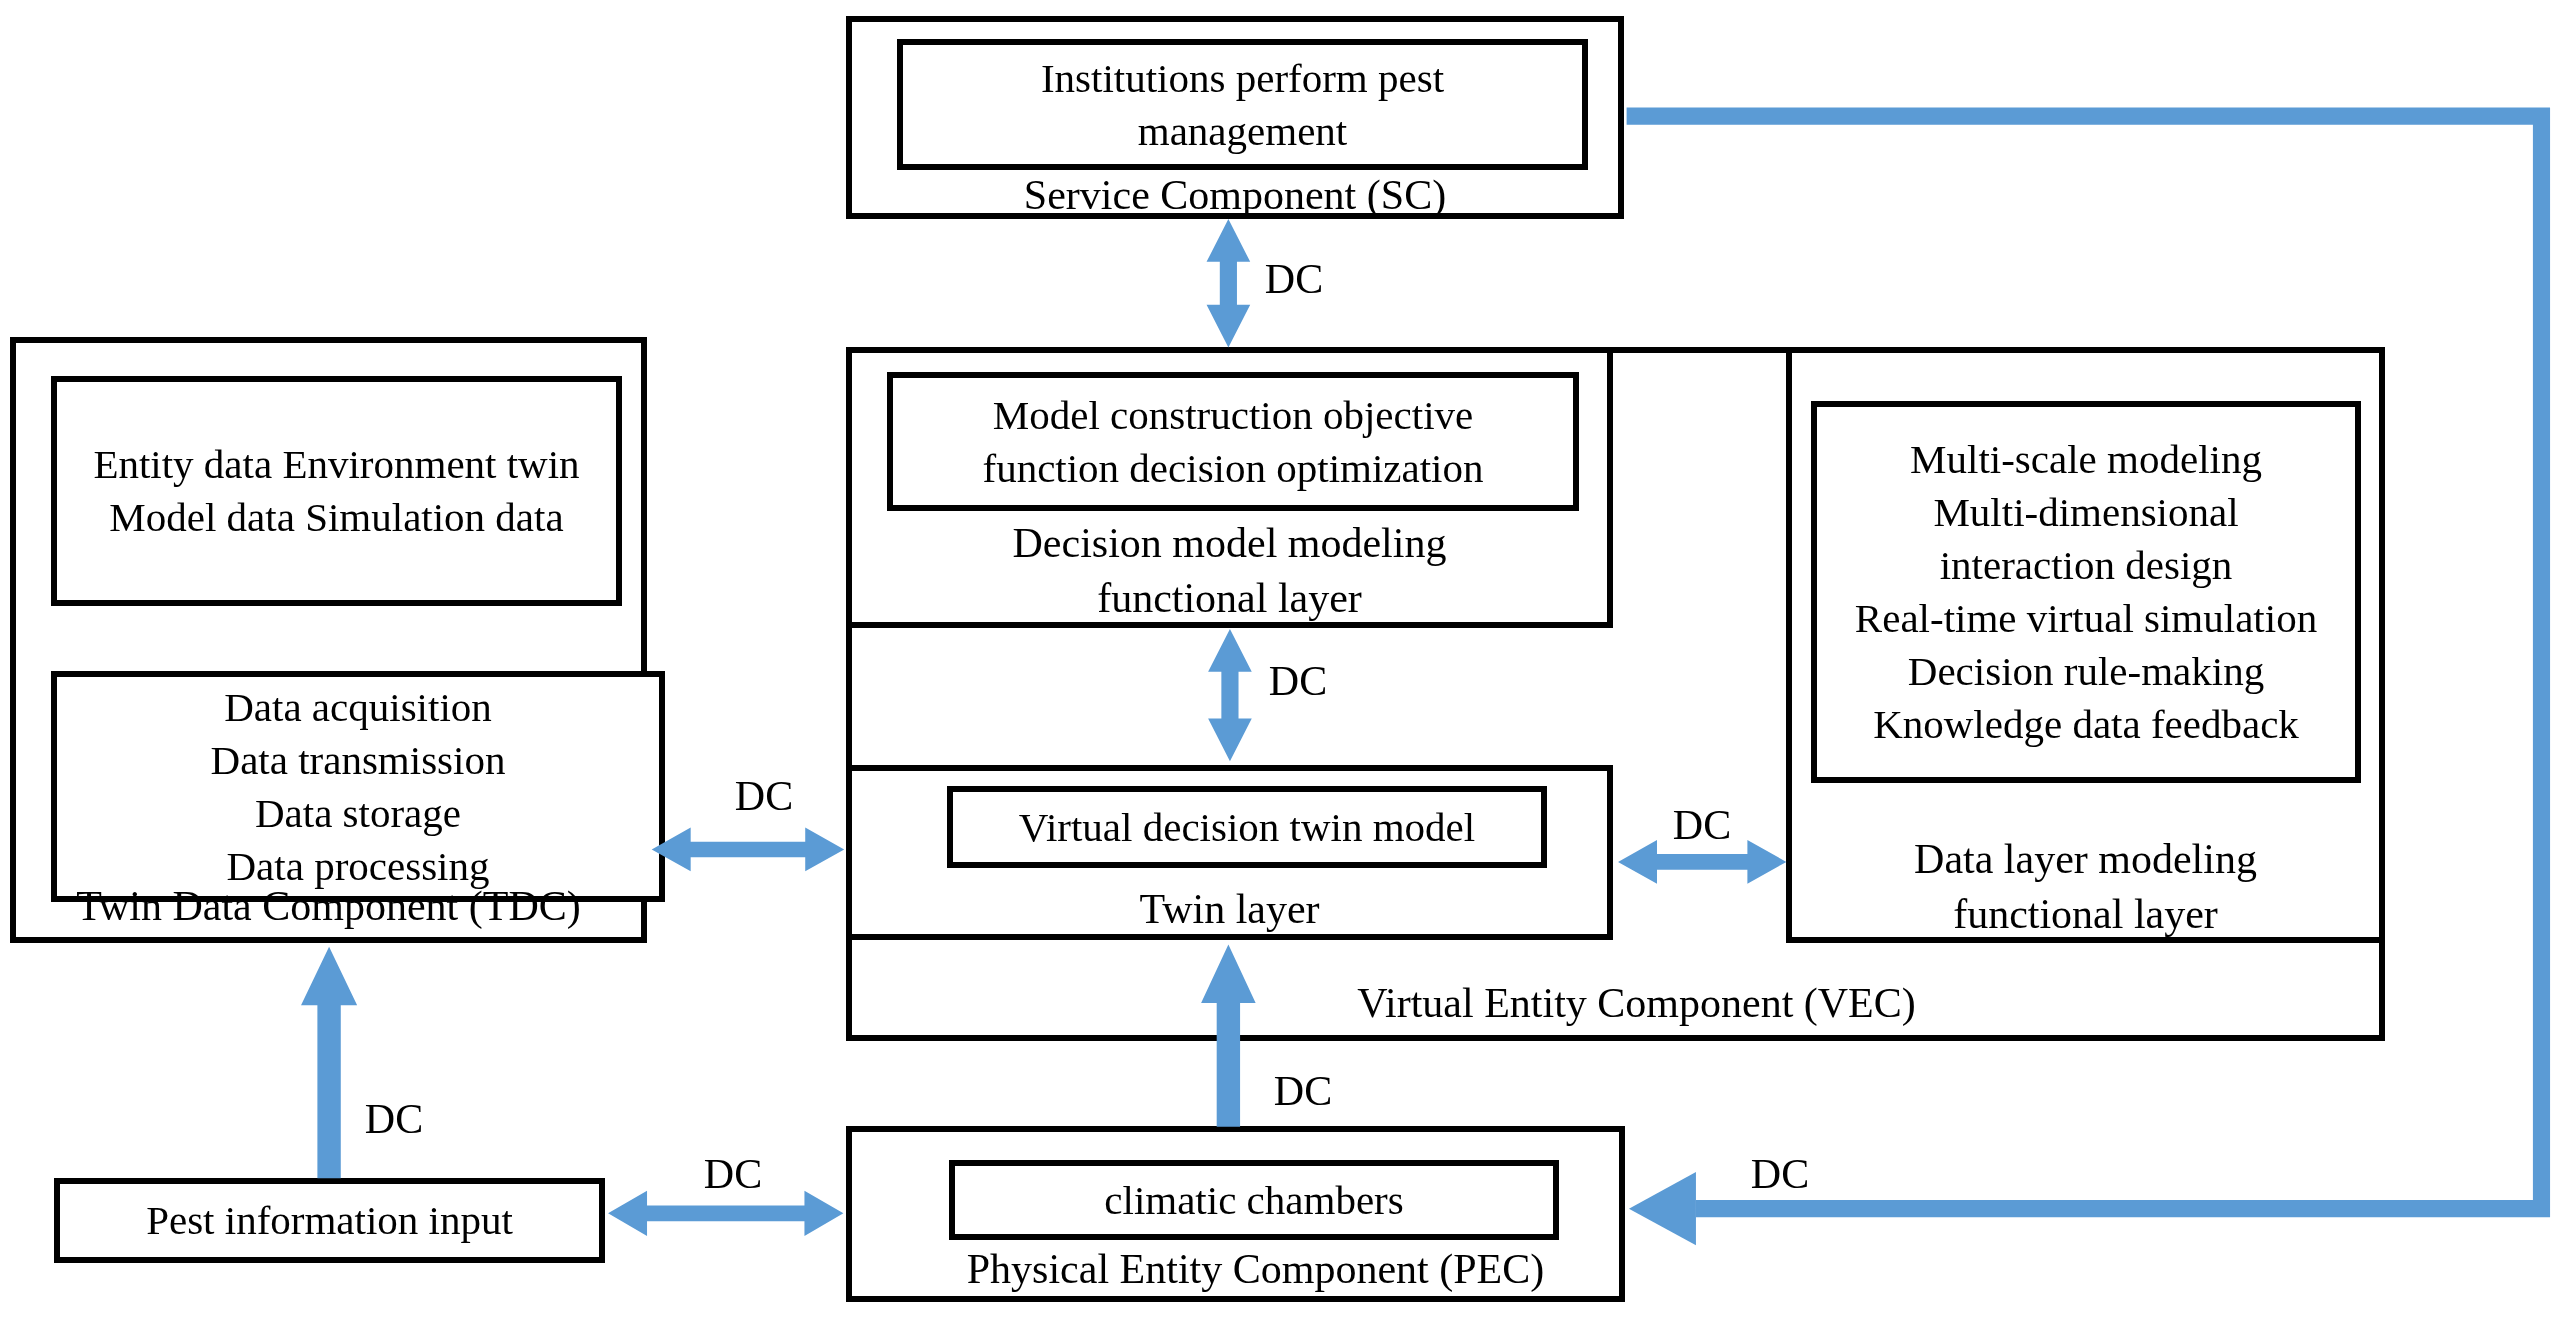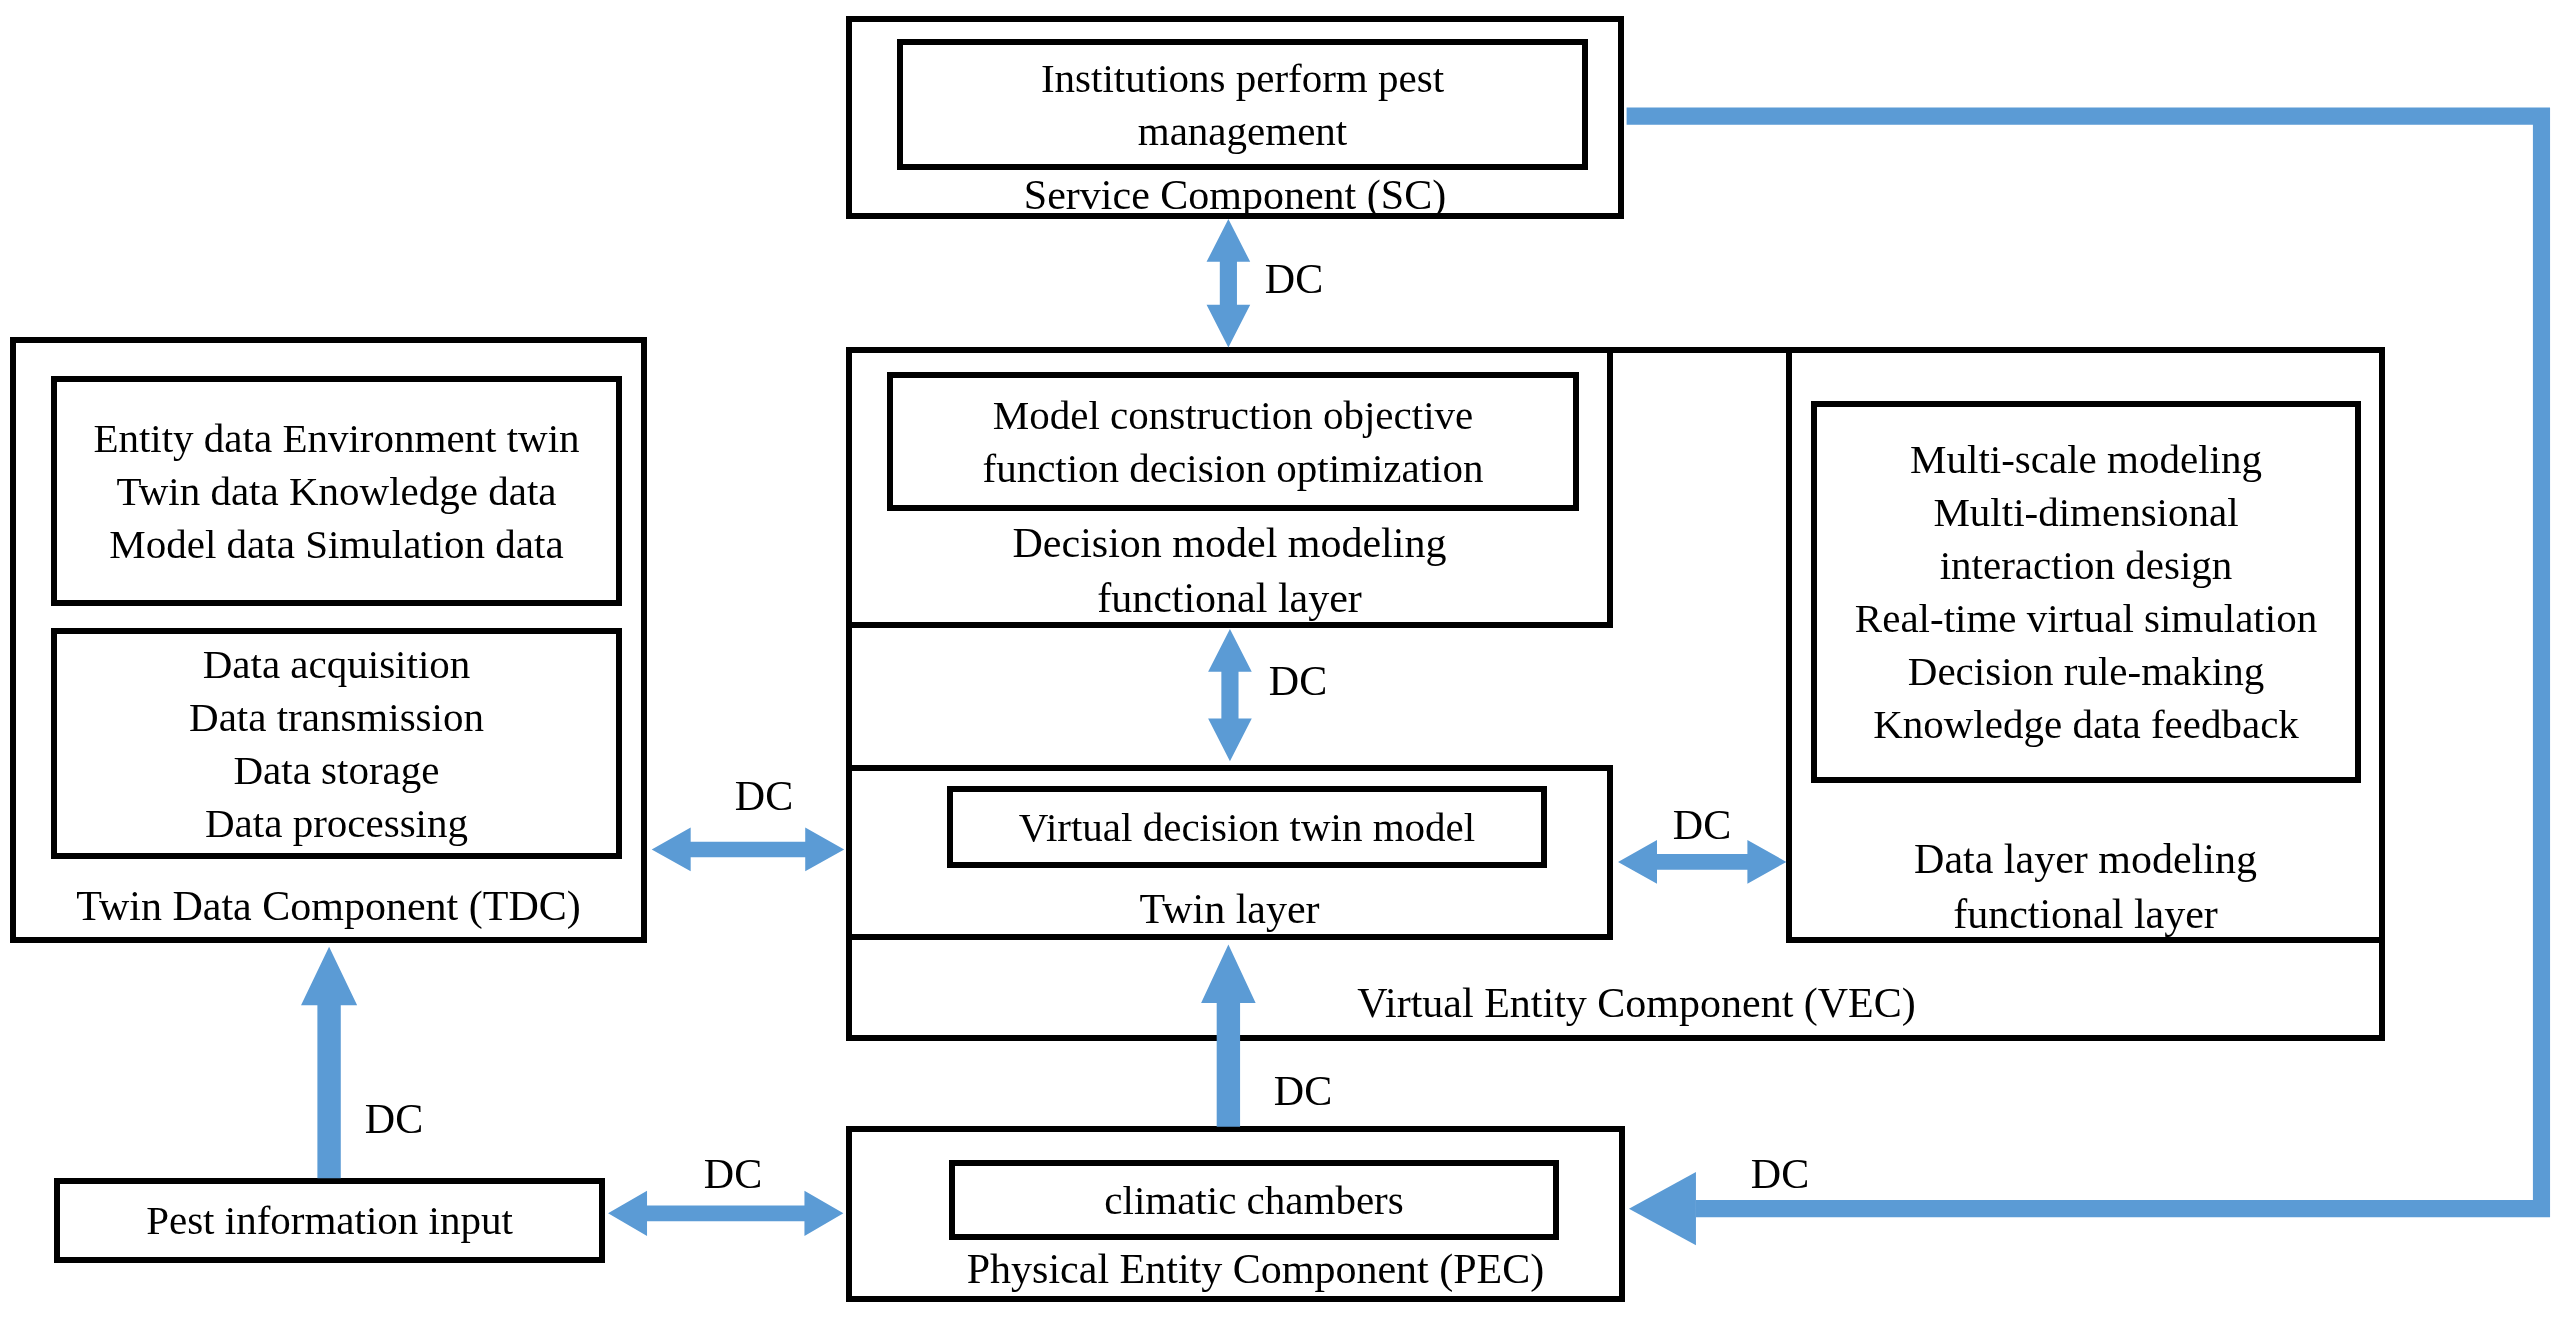--- a/index.html
+++ b/index.html
@@ -50,24 +50,23 @@
   <div class="box" style="left:846px; top:15.6px; width:778px; height:203px;"></div>
   <div class="box center-flex" style="left:897px; top:39px; width:691px; height:131px;">
     <div class="txt">Institutions perform pest</div>
     <div class="txt">management</div>
   </div>
   <div class="clabel" style="left:846px; top:168px; width:778px;">Service Component (SC)</div>
 
   <div class="box" style="left:10px; top:337px; width:637px; height:606px;"></div>
   <div class="box center-flex" style="left:51px; top:376px; width:571px; height:230px;">
     <div class="txt">Entity data Environment twin</div>
-    <div class="txt">Twin data Knowledge data</div>
     <div class="txt">Model data Simulation data</div>
   </div>
-  <div class="box center-flex" style="left:51px; top:628px; width:571px; height:231px;">
+  <div class="box center-flex" style="left:51px; top:671px; width:614px; height:231px;">
     <div class="txt">Data acquisition</div>
     <div class="txt">Data transmission</div>
     <div class="txt">Data storage</div>
     <div class="txt">Data processing</div>
   </div>
   <div class="clabel" style="left:10px; top:879px; width:637px;">Twin Data Component (TDC)</div>
 
   <div class="box center-flex" style="left:54px; top:1178px; width:551px; height:85px;">
     <div class="txt">Pest information input</div>
   </div>

